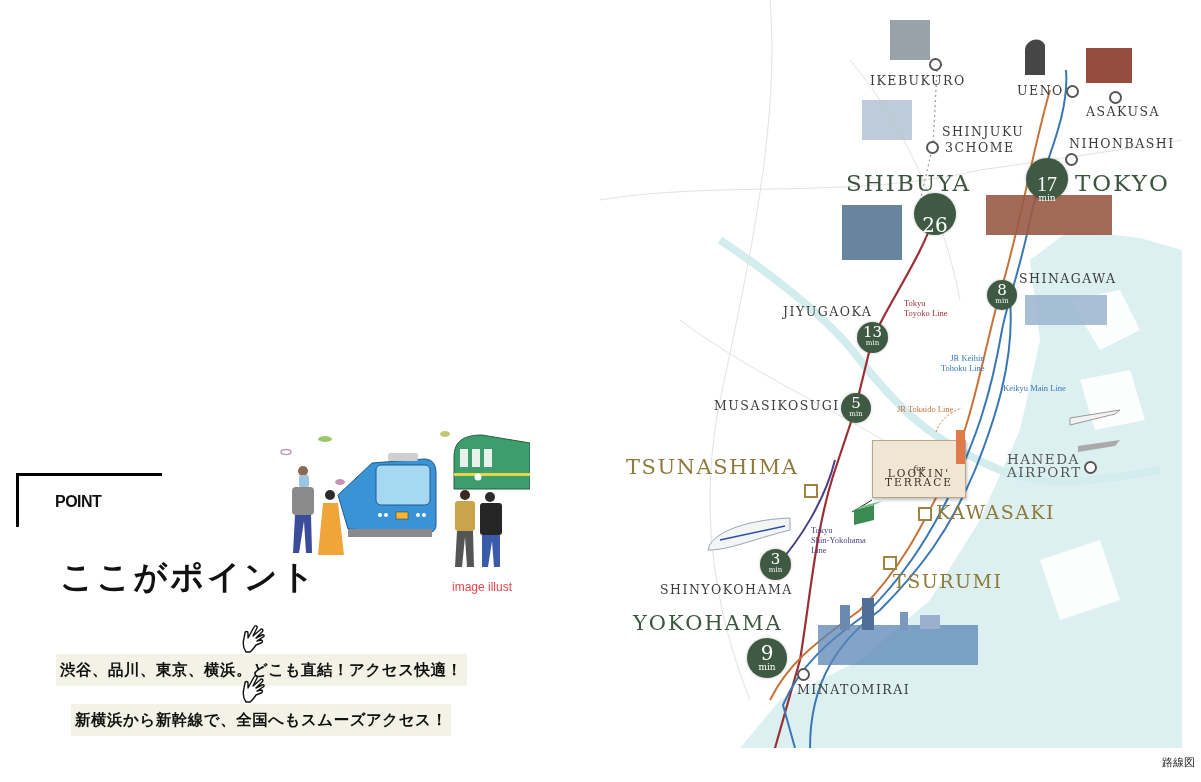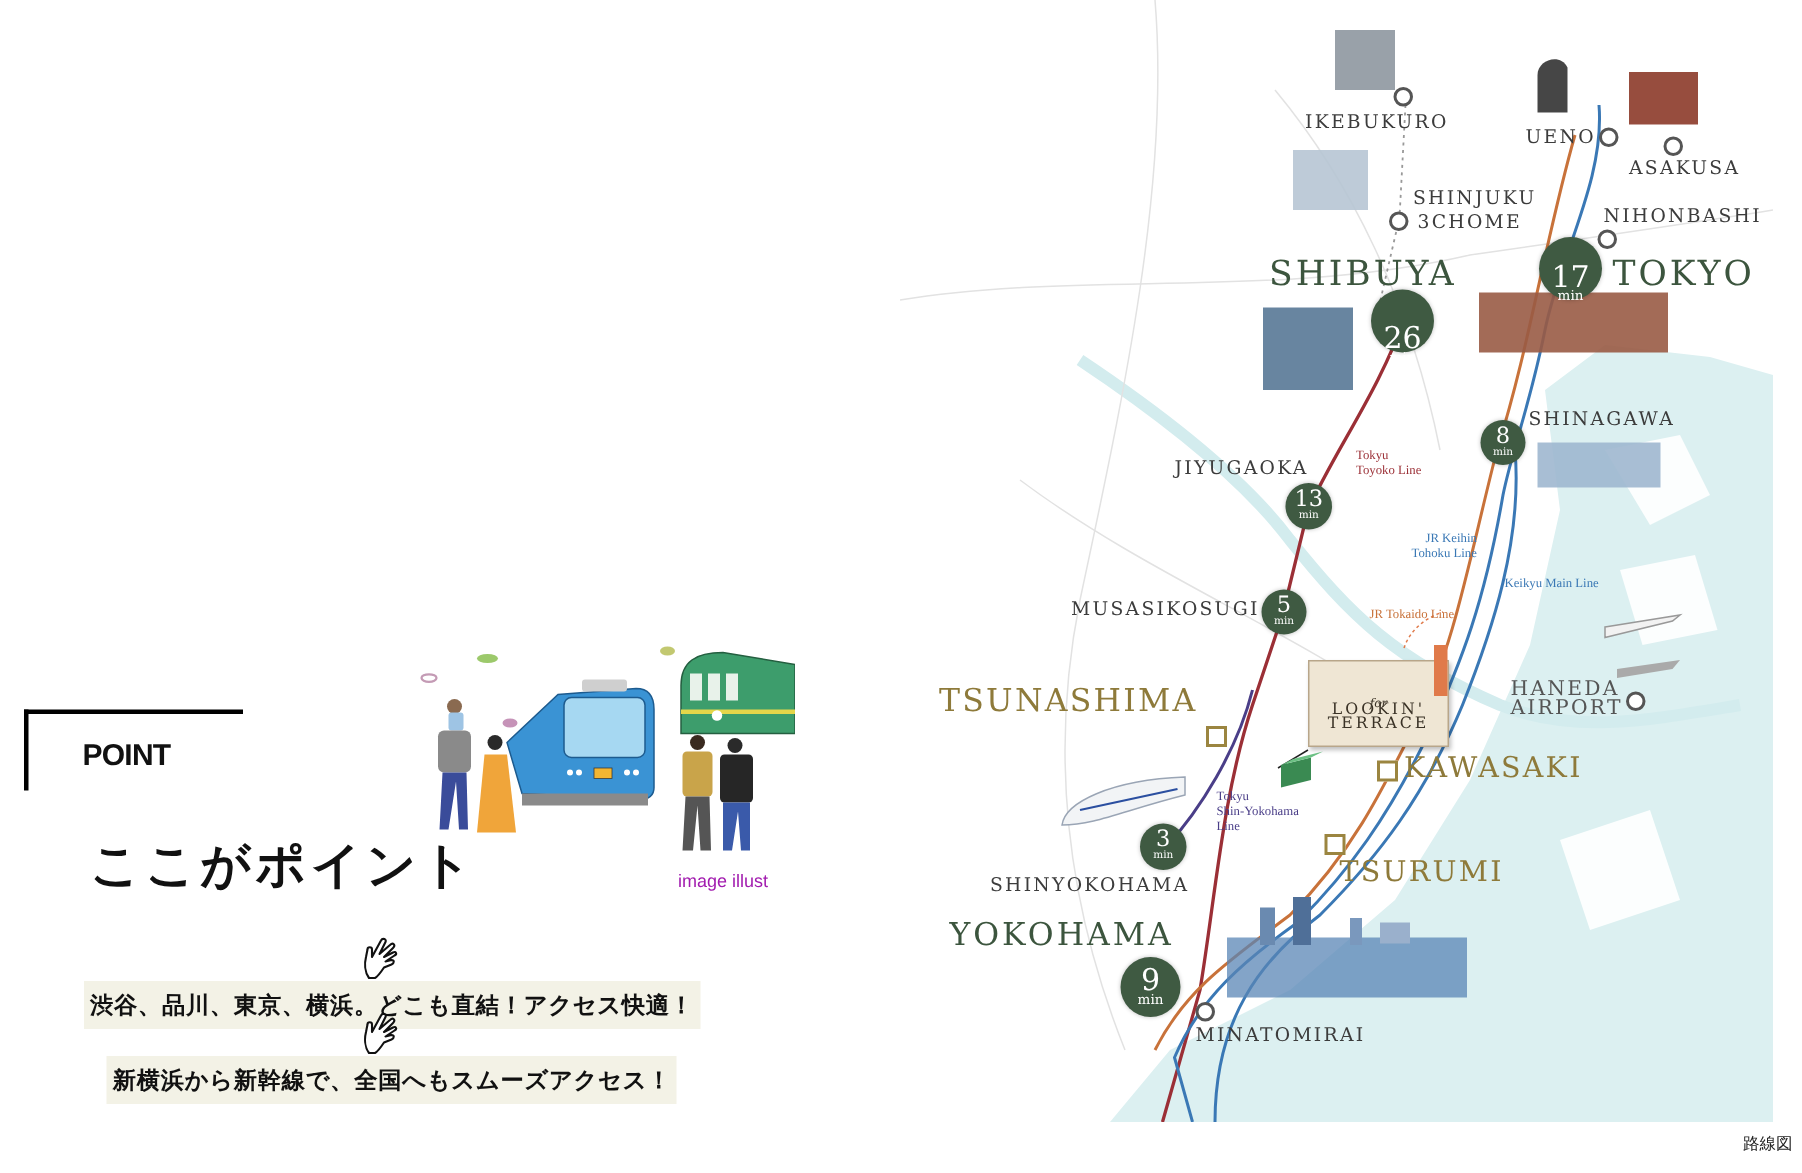--- a/index.html
+++ b/index.html
@@ -3,33 +3,33 @@
 <meta charset="utf-8">
 <style>
   html, body { margin:0; padding:0; background:#ffffff; }
   body { width:1201px; height:782px; position:relative; overflow:hidden;
          font-family:"DejaVu Sans", sans-serif; color:#111; }
 
   
   .point-bracket { position:absolute; left:16px; top:473px; width:146px; height:54px;
                    border-top:3px solid #000; border-left:3px solid #000; box-sizing:border-box; }
   .point-label { position:absolute; left:55px; top:493px; font-family:"Liberation Sans", sans-serif;
-                 font-weight:700; font-size:20px; letter-spacing:-0.5px; color:#111; }
+                 font-weight:700; font-size:16px; letter-spacing:-0.5px; color:#111; }
   .point-title { position:absolute; left:60px; top:555px; font-size:33px; font-weight:700;
                  letter-spacing:3px; color:#111; }
   .point-list { position:absolute; left:56px; top:624px; margin:0; padding:0; list-style:none; }
   .point-item { display:flex; align-items:center; height:33px; margin-bottom:17px;flex-direction:column; }
   .hand-icon { width:28px; height:30px; margin-right:14px; flex:0 0 auto; }
   .point-text { background:#f3f2e6; padding:5px 4px; font-size:15.5px; font-weight:700;
                 letter-spacing:0.5px; white-space:nowrap; line-height:22px; }
 
   
   .illust { position:absolute; left:268px; top:425px; width:262px; height:148px; }
   .illust-caption { position:absolute; left:452px; top:580px; font-family:"Liberation Sans", sans-serif;
-                    font-size:12px; color:#a21caf; }
+                    font-size:12px; color:#ef4444; }
 
   
   .map { position:absolute; left:600px; top:0; width:582px; height:748px; }
   .map svg { position:absolute; left:0; top:0; }
   .st { position:absolute; font-family:"DejaVu Serif", serif; color:#3c3c3c; letter-spacing:1.5px;
         white-space:nowrap; line-height:1; }
   .st.sm { font-size:12.5px; }
   .st.green { color:#3c553e; font-size:23px; letter-spacing:2px; }
   .st.gold { color:#8e7a3a; font-size:21px; letter-spacing:1.5px; }
   .st.gray { color:#555; font-size:13.5px; }
@@ -213,33 +213,33 @@
 
   <div class="line-label" style="left:304px;top:298px;color:#9b2f36;">
     <div>Tokyu</div>
       <div>Toyoko Line</div>
   </div>
   <div class="line-label" style="left:341px;top:353px;color:#3a78b5;text-align:right;">
     <div>JR Keihin</div>
       <div>Tohoku Line</div>
   </div>
   <div class="line-label" style="left:403px;top:383px;color:#3a78b5;">Keikyu Main Line</div>
-  <div class="line-label" style="left:313px;top:404px;color:#c8723a;">JR Tokaido Line</div>
+  <div class="line-label" style="left:297px;top:404px;color:#c8723a;">JR Tokaido Line</div>
   <div class="line-label" style="left:211px;top:525px;color:#4a3e88;">
     <div>Tokyu</div>
       <div>Shin-Yokohama</div>
       <div>Line</div>
   </div>
 
   <div class="badge" style="left:314px;top:193px;width:42px;height:42px;">
     <span class="num" style="font-size:20px;padding-top:6px;margin-top:16px;">26</span>
     <span class="unit">min</span>
   </div>
   <div class="badge" style="left:426px;top:158px;width:42px;height:42px;">
-    <span class="num" style="font-size:20px;padding-top:16px;">17</span>
+    <span class="num" style="font-size:20px;padding-top:16px;font-family:Liberation Serif, serif;">17</span>
     <span class="unit">min</span>
   </div>
   <div class="badge" style="left:387px;top:280px;width:30px;height:30px;">
     <span class="num" style="font-size:15px;padding-top:3px;">8</span>
     <span class="unit" style="font-size:7px;">min</span>
   </div>
   <div class="badge" style="left:257px;top:322px;width:31px;height:31px;">
     <span class="num" style="font-size:15px;padding-top:3px;">13</span>
     <span class="unit" style="font-size:7px;">min</span>
   </div>

